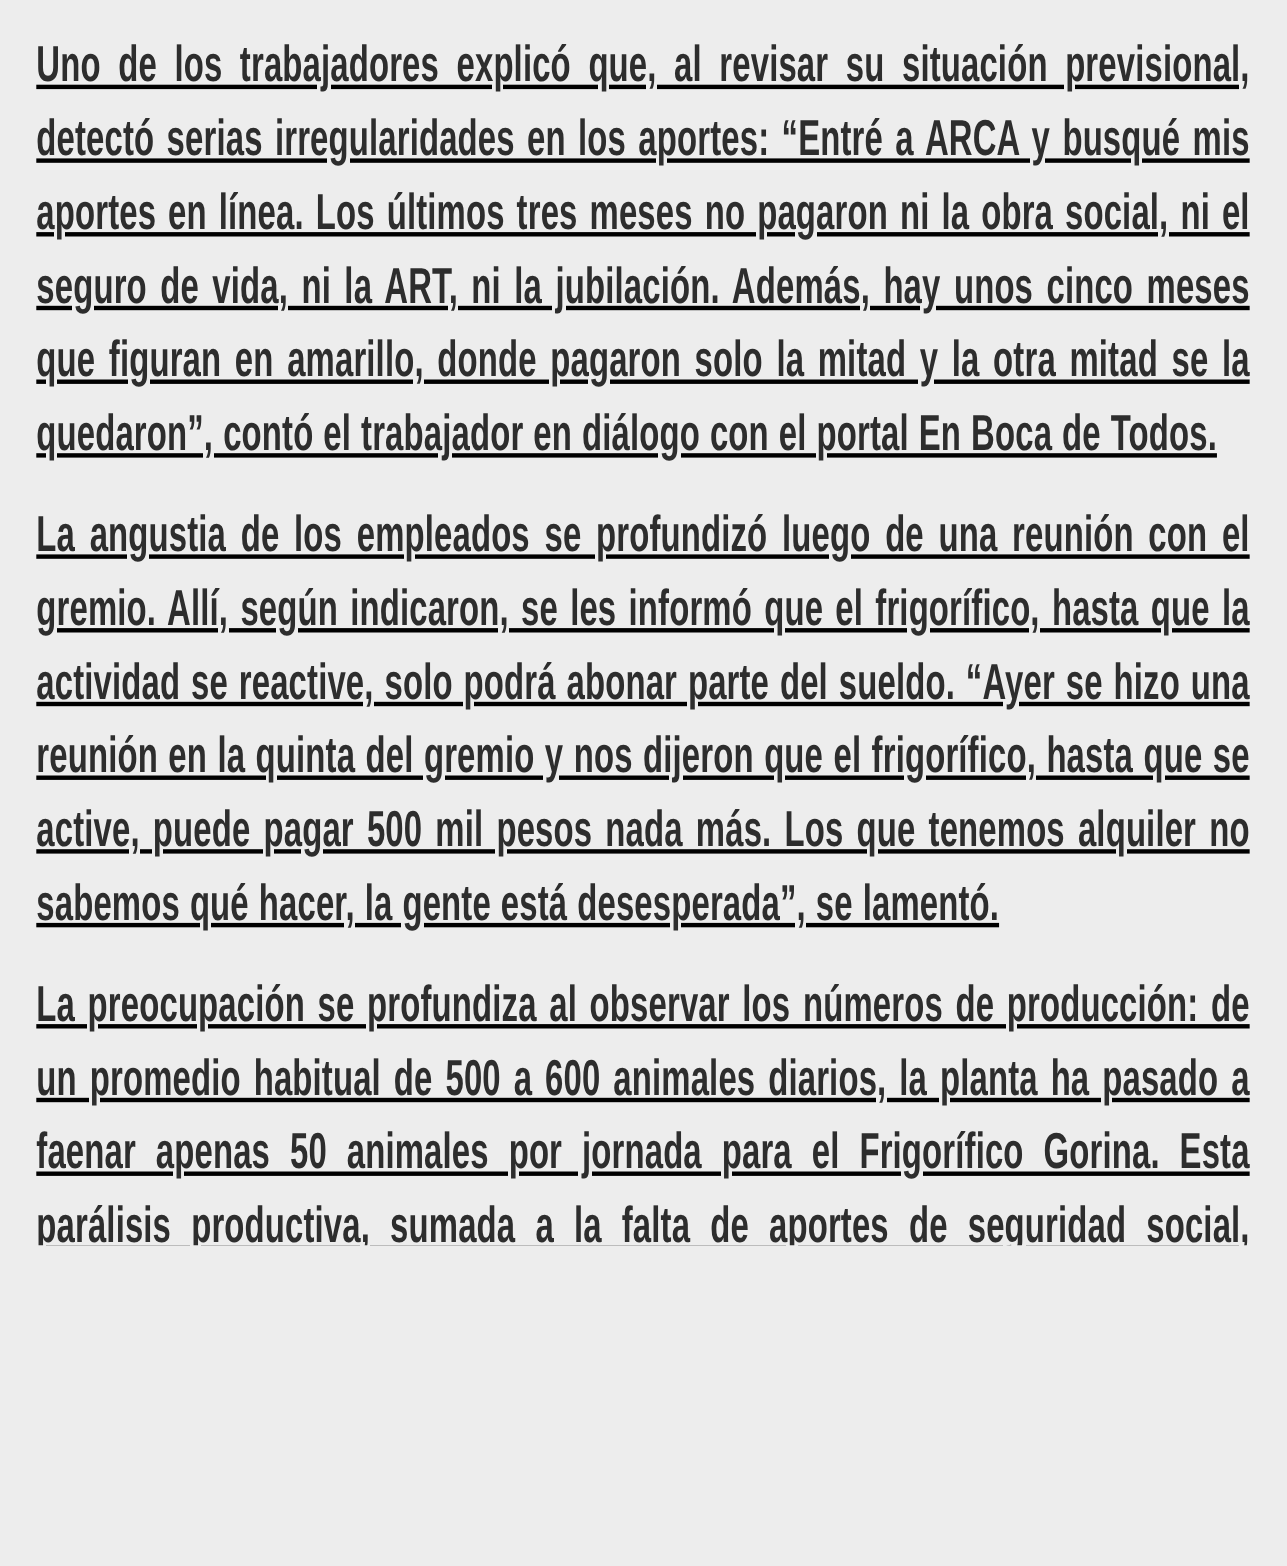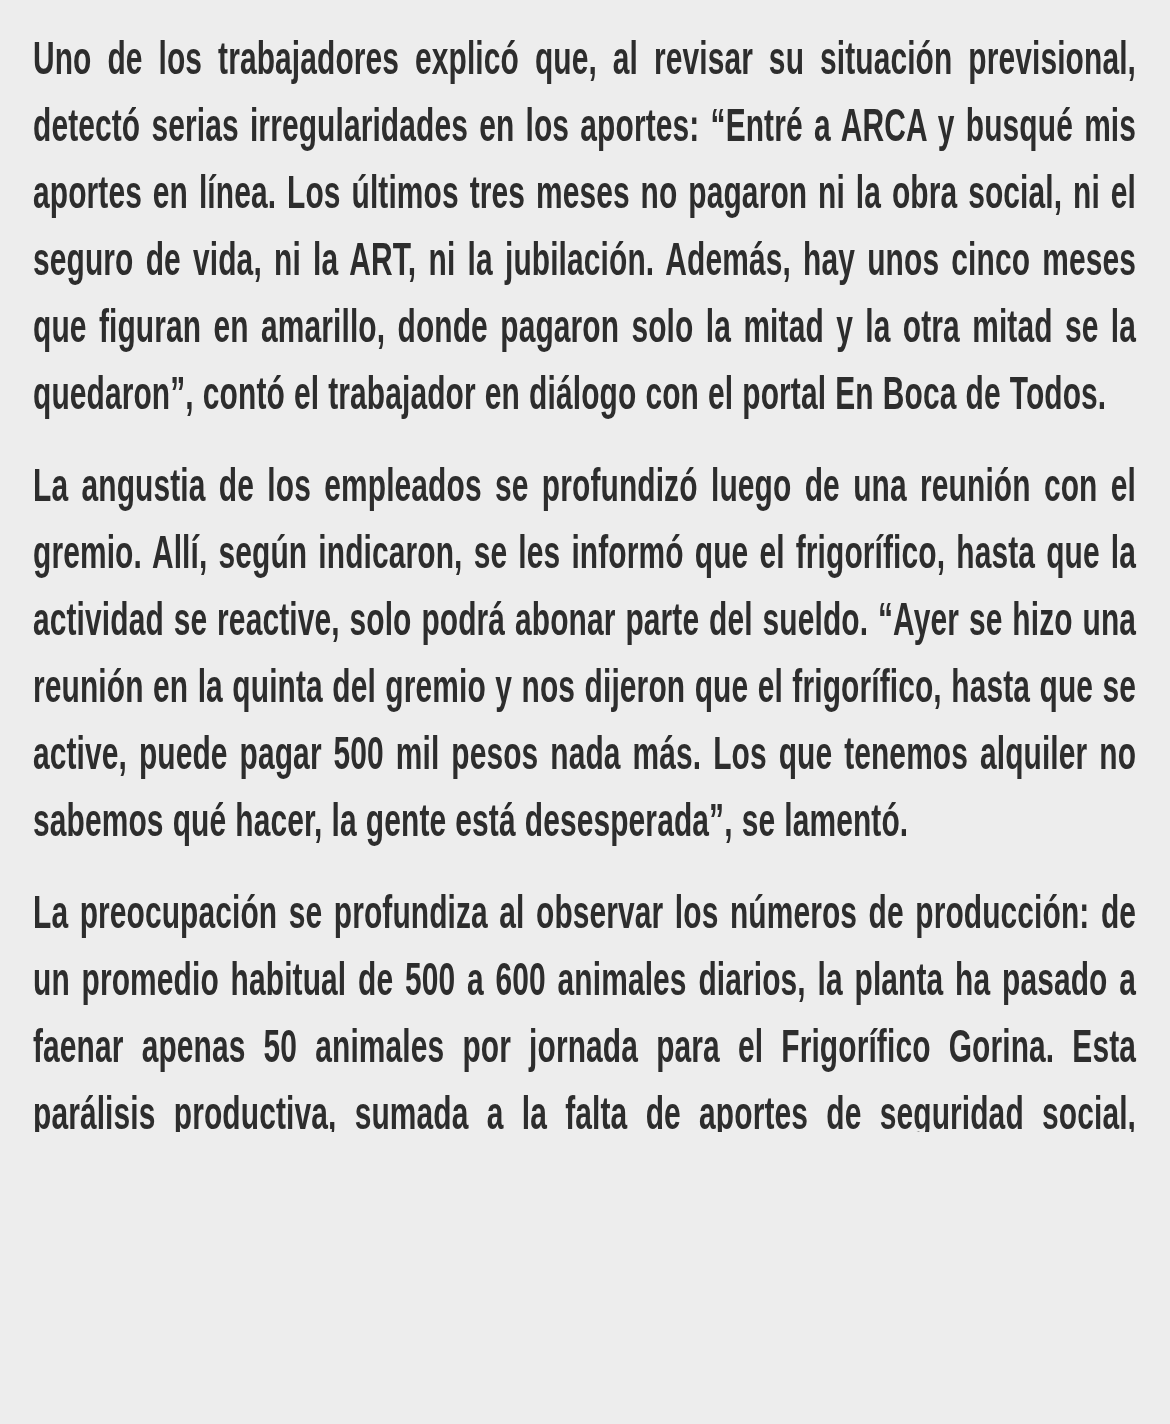--- a/index.html
+++ b/index.html
@@ -12,20 +12,21 @@
     background: #ededed;
     overflow: hidden;
     font-family: "Liberation Sans", sans-serif;
   }
   .page {
     box-sizing: border-box;
     width: 1170px;
     height: 1132px;
     padding: 25px 18px 0 33px;
     overflow: hidden;
+    text-decoration: underline;
   }
   
   .condense {
     width: 1697px;               
     transform: scaleX(0.65);
     transform-origin: 0 0;
   }
   p.article-paragraph {
     margin: 0 0 25px 0;
     font-size: 46px;

